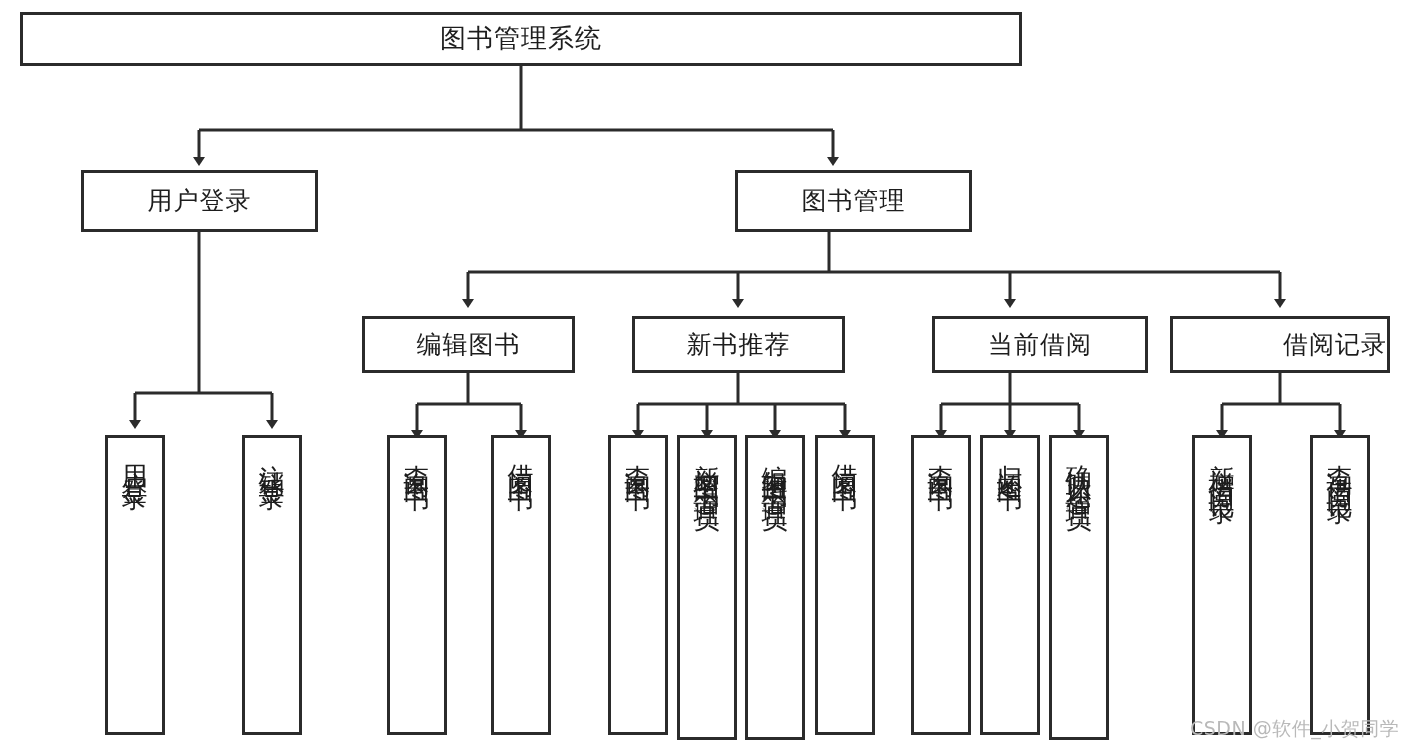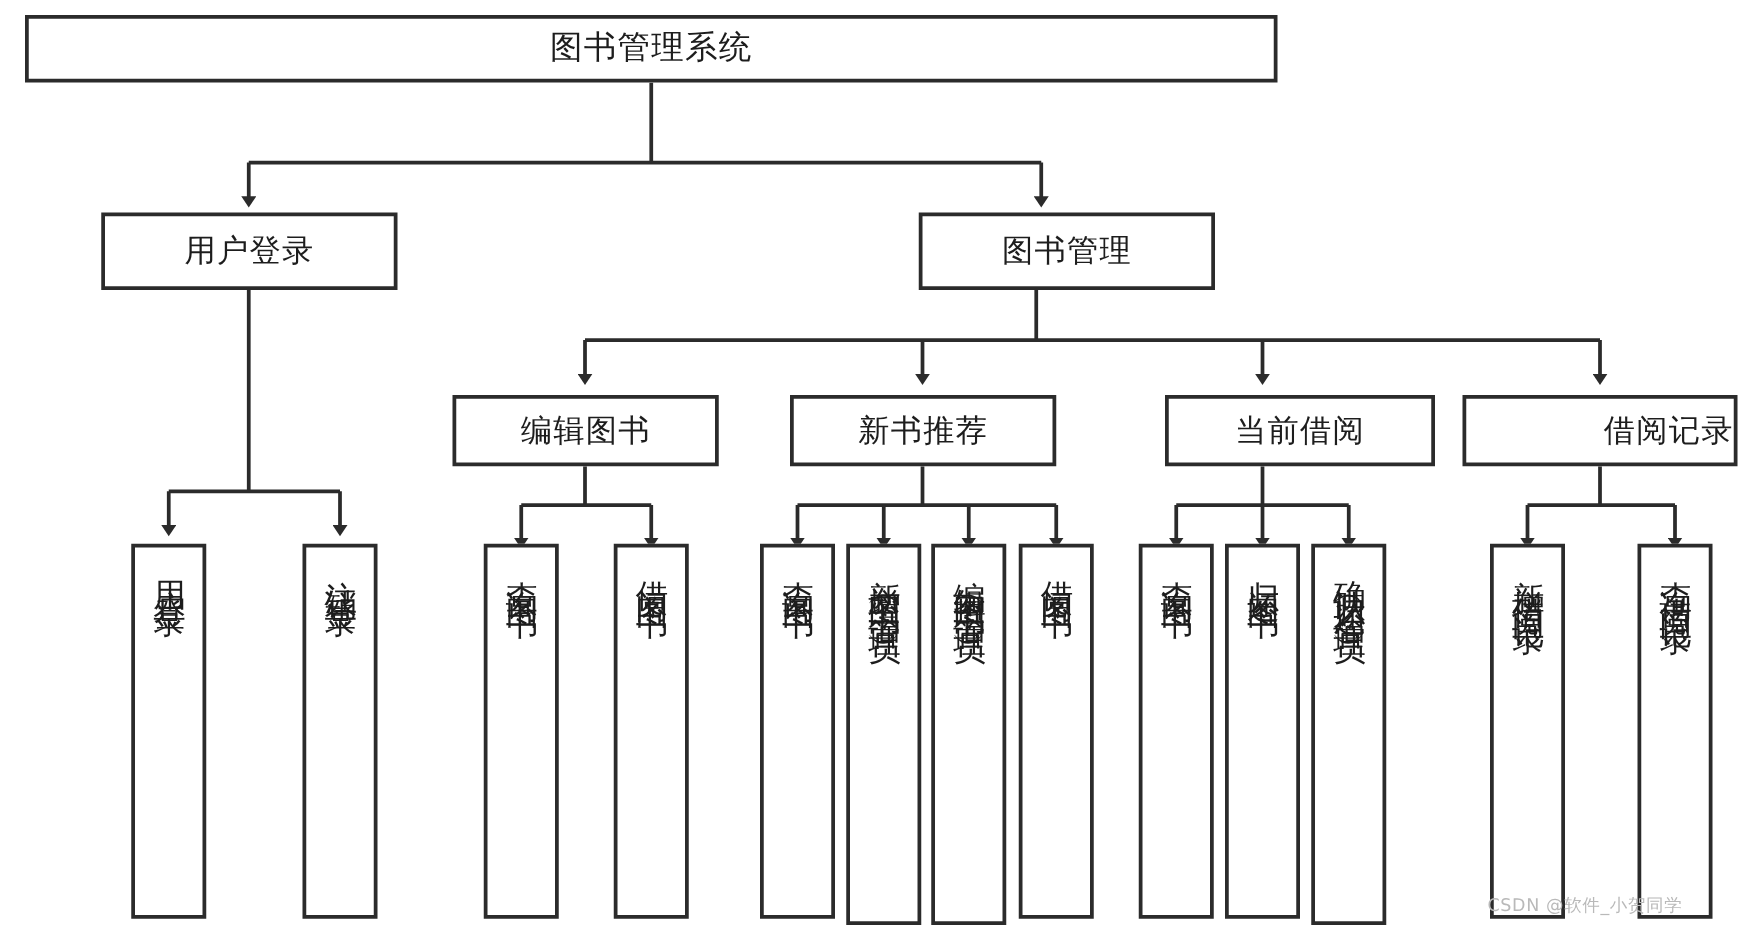--- a/index.html
+++ b/index.html
@@ -34,21 +34,21 @@
     font-size:26px;
     line-height:1.0;
     letter-spacing:7px;
     white-space:nowrap;
     height:auto;
   }
   .leaf.tall .lbl{letter-spacing:6px;}
 
   .watermark{
     position:absolute;
-    font-size:14px;
+    font-size:19px;
     color:#b9b9b9;
     white-space:nowrap;
     letter-spacing:0.5px;
     pointer-events:none;
   }
 </style>
 </head>
 <body>
 
 <div id="stage">

